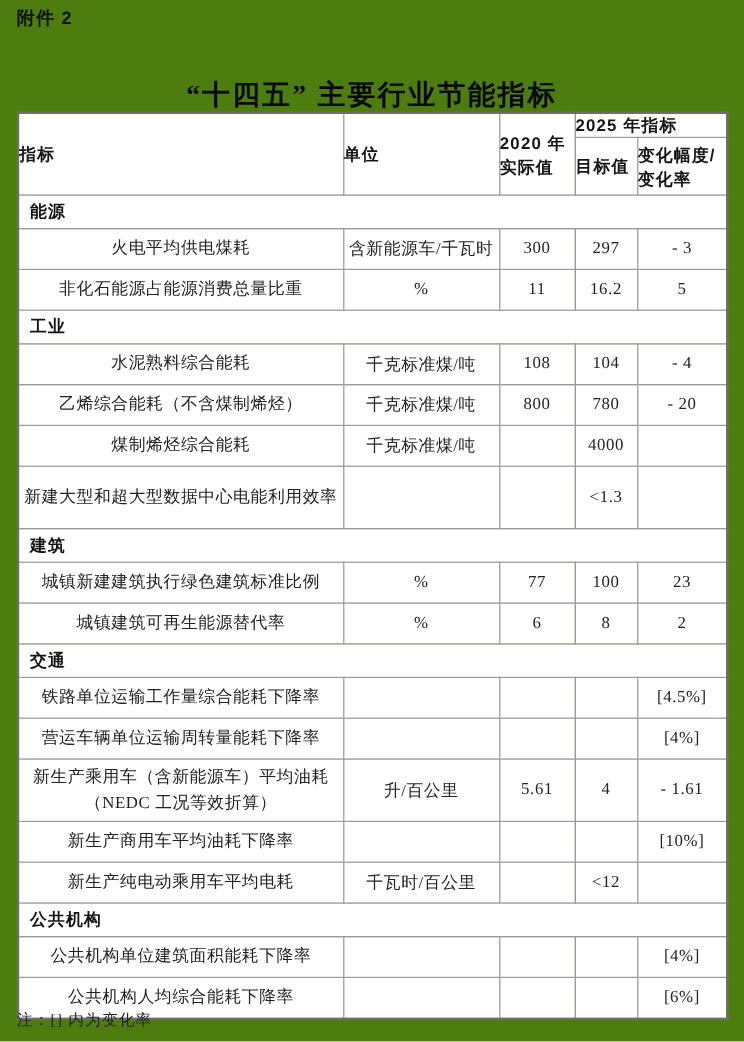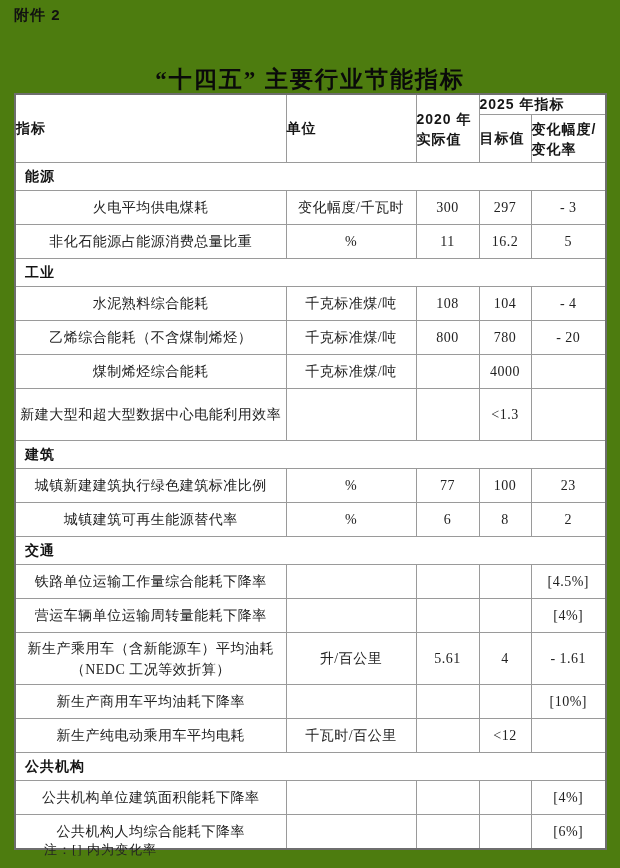--- a/index.html
+++ b/index.html
@@ -96,21 +96,20 @@
     letter-spacing: 0.5px;
   }
   .footnote {
     position: absolute;
     left: 14px;
     top: 841px;
     font-size: 13px;
     letter-spacing: 1px;
     color: #242424;
     font-family: "Liberation Serif", "DejaVu Serif", serif;
-    margin-left: 30px;
   }
 </style>
 </head>
 <body>
 
 <div class="page">
 
   <div class="attachment-label">附件 2</div>
 
   <div class="page-title">“十四五” 主要行业节能指标</div>
@@ -140,21 +139,21 @@
           <span>变化率</span>
         </th>
       </tr>
     </thead>
     <tbody>
         <tr class="sec-row">
           <td colspan="5">能源</td>
         </tr>
         <tr class="data-row">
           <td class="ind">火电平均供电煤耗</td>
-          <td class="num">变化幅度/千瓦时</td>
+          <td class="num">含新能源车/千瓦时</td>
           <td class="num">300</td>
           <td class="num">297</td>
           <td class="num">- 3</td>
         </tr>
         <tr class="data-row">
           <td class="ind">非化石能源占能源消费总量比重</td>
           <td class="num">%</td>
           <td class="num">11</td>
           <td class="num">16.2</td>
           <td class="num">5</td>

